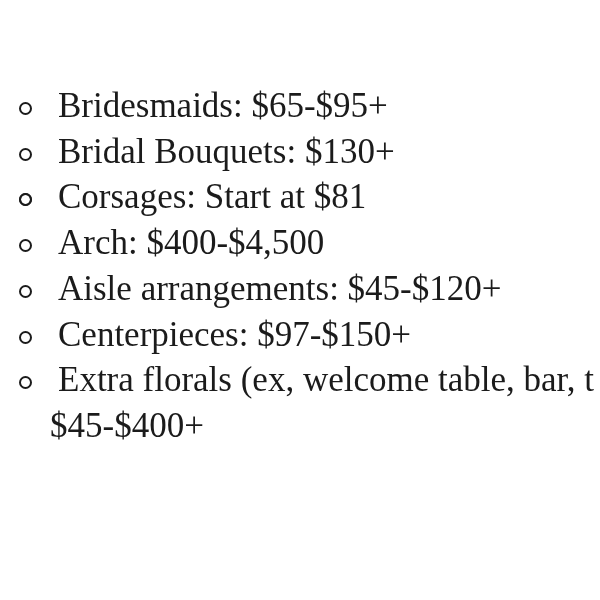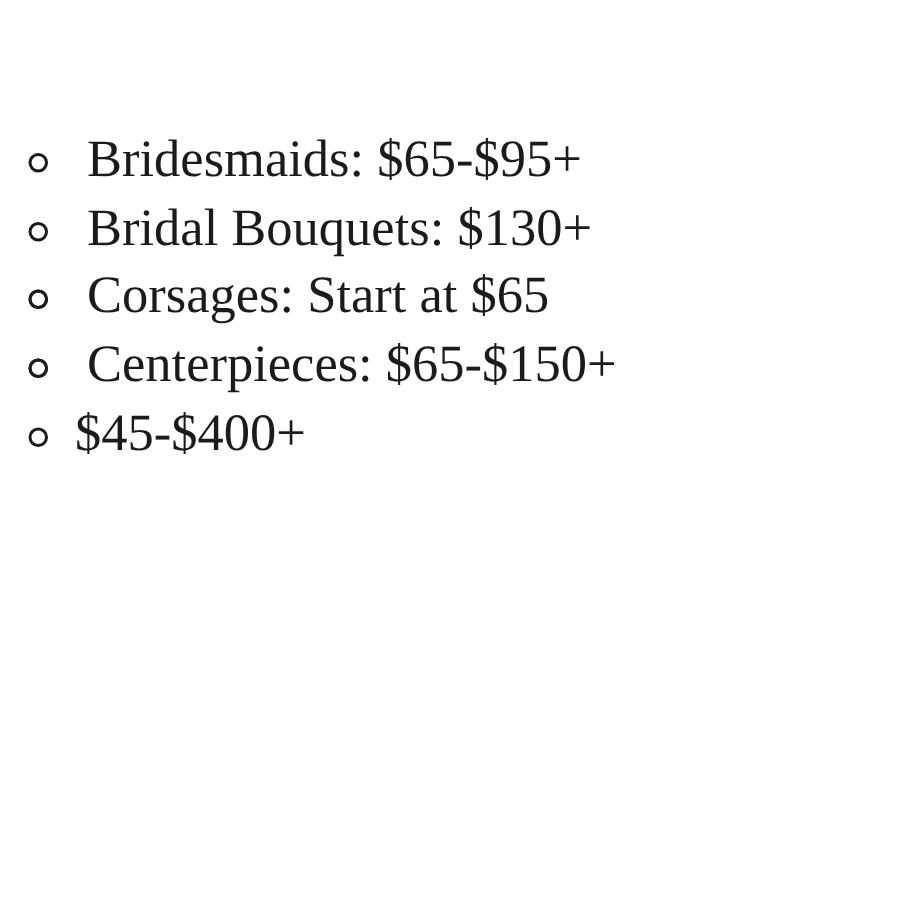--- a/index.html
+++ b/index.html
@@ -58,27 +58,33 @@
     </li>
     <li class="item">
       <span class="bullet"></span>
       <span class="txt">Bridal Bouquets: $130+</span>
     </li>
     <li class="item">
       <span class="bullet"></span>
     </li>
     <li class="item">
       <span class="bullet"></span>
-      <span class="txt">Corsages: Start at $65</span>
+      <span class="txt">Corsages: Start at $81</span>
     </li>
     <li class="item">
       <span class="bullet"></span>
+      <span class="txt">Arch: $400-$4,500</span>
     </li>
     <li class="item">
       <span class="bullet"></span>
-      <span class="txt">Centerpieces: $65-$150+</span>
+      <span class="txt">Aisle arrangements: $45-$120+</span>
     </li>
     <li class="item">
       <span class="bullet"></span>
+      <span class="txt">Centerpieces: $97-$150+</span>
+    </li>
+    <li class="item">
+      <span class="bullet"></span>
+      <span class="txt">Extra florals (ex, welcome table, bar, t</span>
       <span class="txt wrap-line">$45-$400+</span>
     </li>
   </ul>
 </div>
 
 </body></html>

